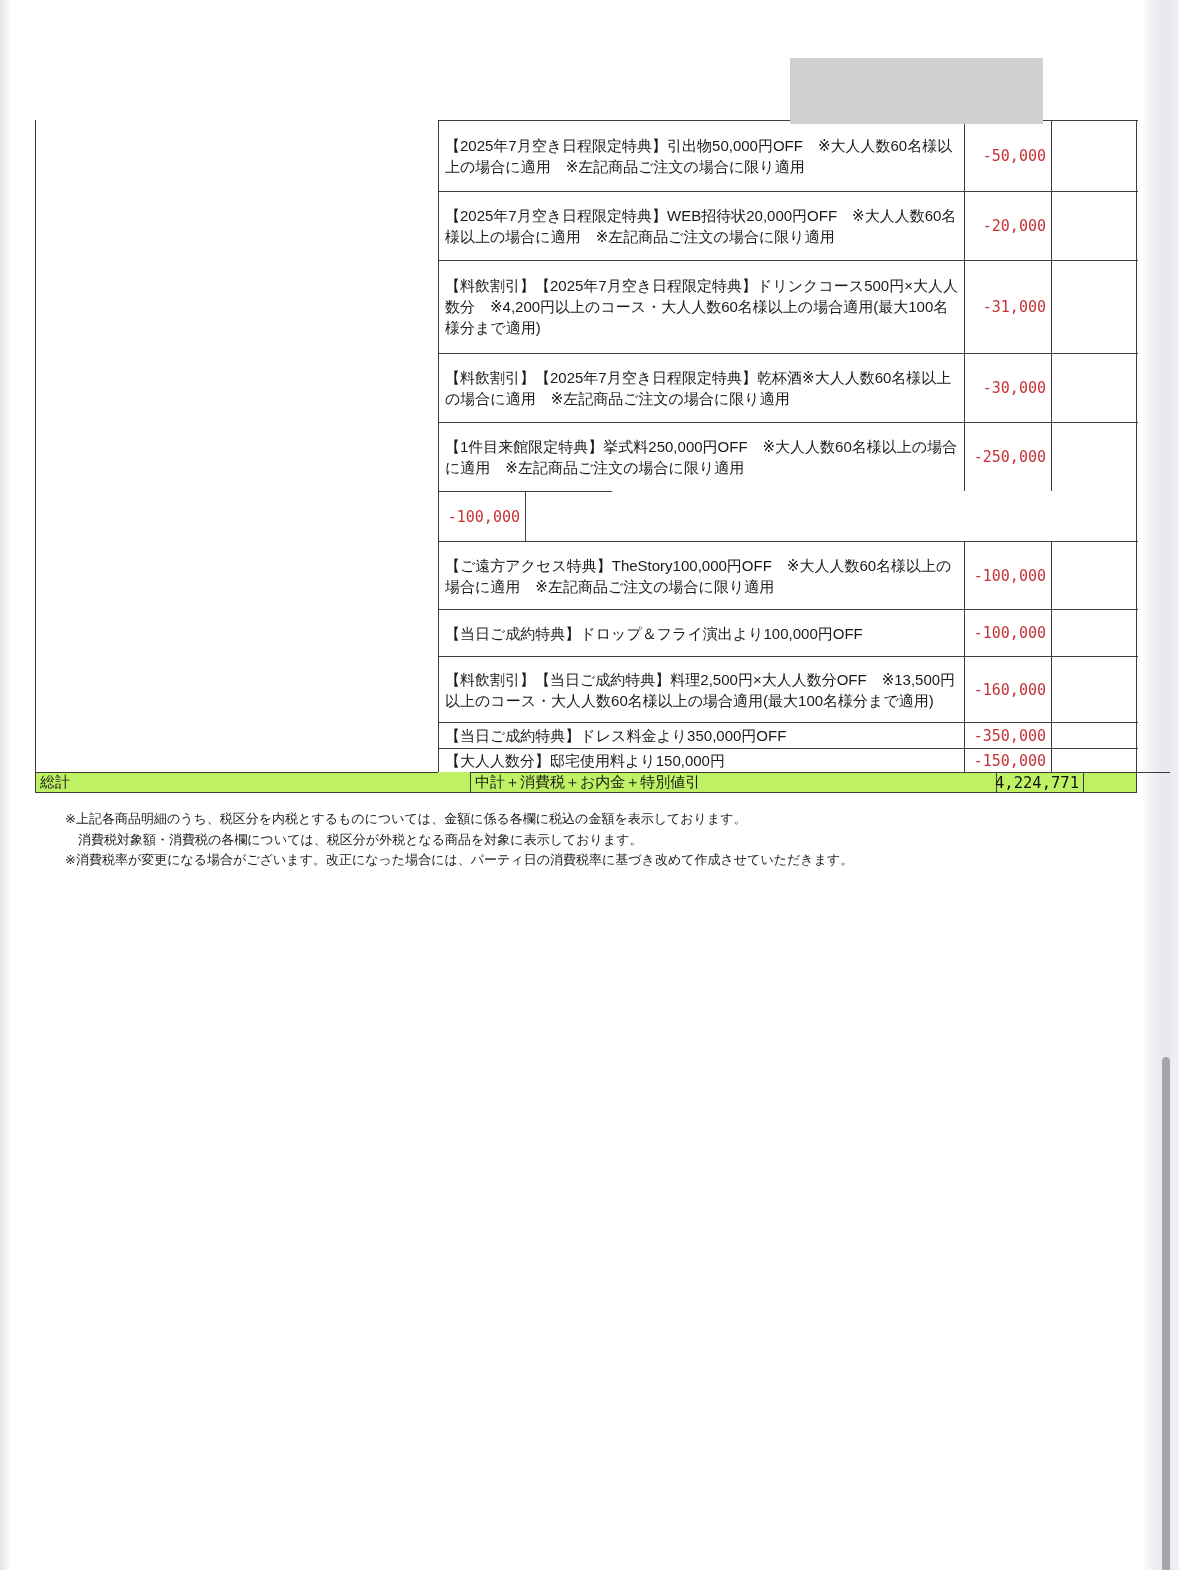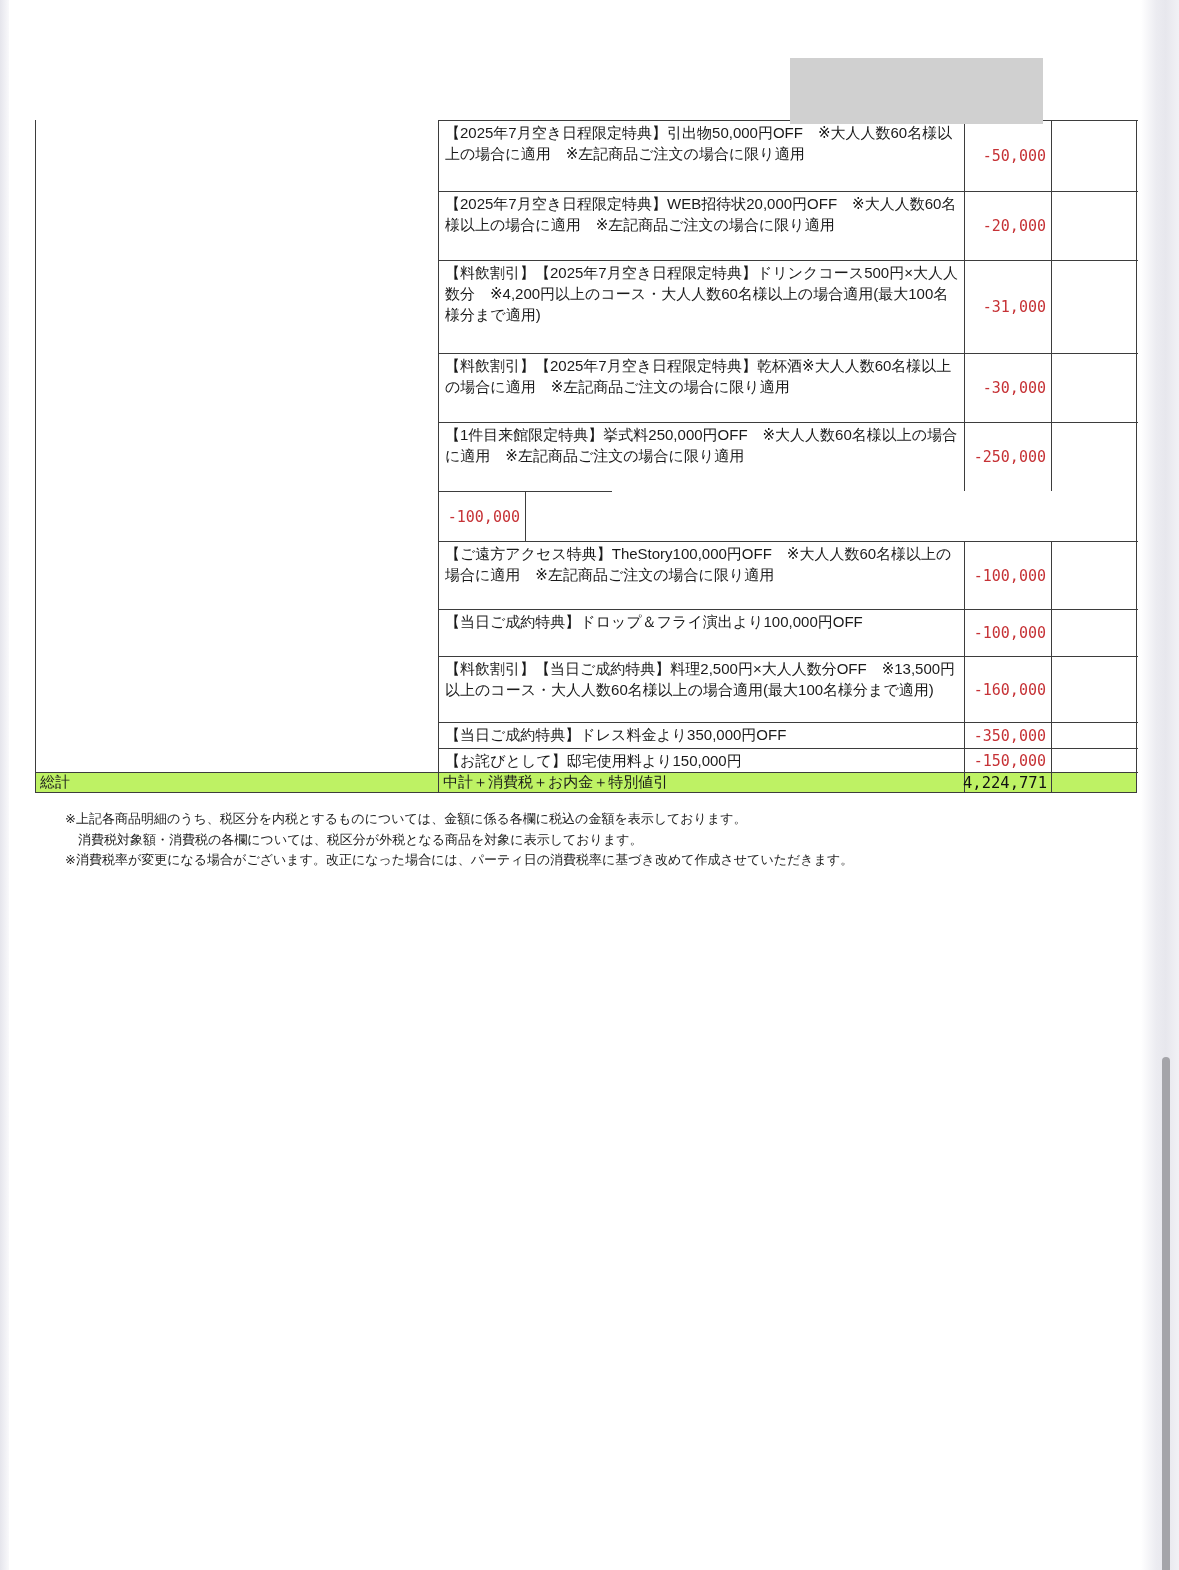--- a/index.html
+++ b/index.html
@@ -38,21 +38,21 @@
     border-left: 1px solid #3d3d3d;
     border-right: 1px solid #3d3d3d;
     border-bottom: 1px solid #3d3d3d;
     display: flex; flex-direction: column;
   }
   .t-row { display: flex; width: 100%; }
   .c-spacer { width: 402px; flex: none; }
   .c-item {
     width: 526px; flex: none;
     border-left: 1px solid #3d3d3d; border-top: 1px solid #3d3d3d;
-    display: flex; 
+    display: flex; align-items: center;
     padding: 1px 6px 1px 6px;
     font-size: 15px; line-height: 21px; letter-spacing: 0;
   }
   .c-amount {
     width: 87px; flex: none;
     border-left: 1px solid #3d3d3d; border-top: 1px solid #3d3d3d;
     display: flex; align-items: center; justify-content: flex-end;
     padding-right: 5px;
     font-family: "DejaVu Sans Mono", "Liberation Mono", monospace;
     font-size: 15px; color: #c63236; padding-left: 24px;
@@ -64,21 +64,21 @@
 
   
   .total-row { display: flex; width: 100%; background: #bef264; }
   .total-row > div { border-top: 1px solid #3d3d3d; }
   .tc-label {
     width: 402px; flex: none; display: flex; align-items: center;
     padding-left: 4px; font-size: 15px;
   }
   .tc-desc {
     width: 526px; flex: none; border-left: 1px solid #3d3d3d;
-    display: flex; align-items: center; padding-left: 4px; font-size: 15px;
+    display: flex; align-items: center; padding-left: 4px; font-size: 15px; margin-left: 32px;
   }
   .tc-amount {
     width: 87px; flex: none; border-left: 1px solid #3d3d3d;
     display: flex; align-items: center; justify-content: flex-end; padding-right: 4px;
     font-family: "DejaVu Sans Mono", "Liberation Mono", monospace;
     font-size: 15.5px; color: #111111; padding-left: 8px;
   }
   .tc-extra { width: 87px; flex: none; border-left: 1px solid #3d3d3d; }
 
   
@@ -181,21 +181,21 @@
     <div class="c-item">
         <span>【当日ご成約特典】ドレス料金より350,000円OFF</span>
       </div>
     <div class="c-amount">-350,000</div>
     <div class="c-extra"></div>
   </div>
 
   <div class="t-row" style="height:24px">
     <div class="c-spacer"></div>
     <div class="c-item">
-        <span>【お詫びとして】邸宅使用料より150,000円</span>
+        <span>【大人人数分】邸宅使用料より150,000円</span>
       </div>
     <div class="c-amount">-150,000</div>
     <div class="c-extra"></div>
   </div>
 
   <div class="total-row" style="height:20px">
     <div class="tc-label">総計</div>
     <div class="tc-desc">中計＋消費税＋お内金＋特別値引</div>
     <div class="tc-amount">4,224,771</div>
     <div class="tc-extra"></div>

